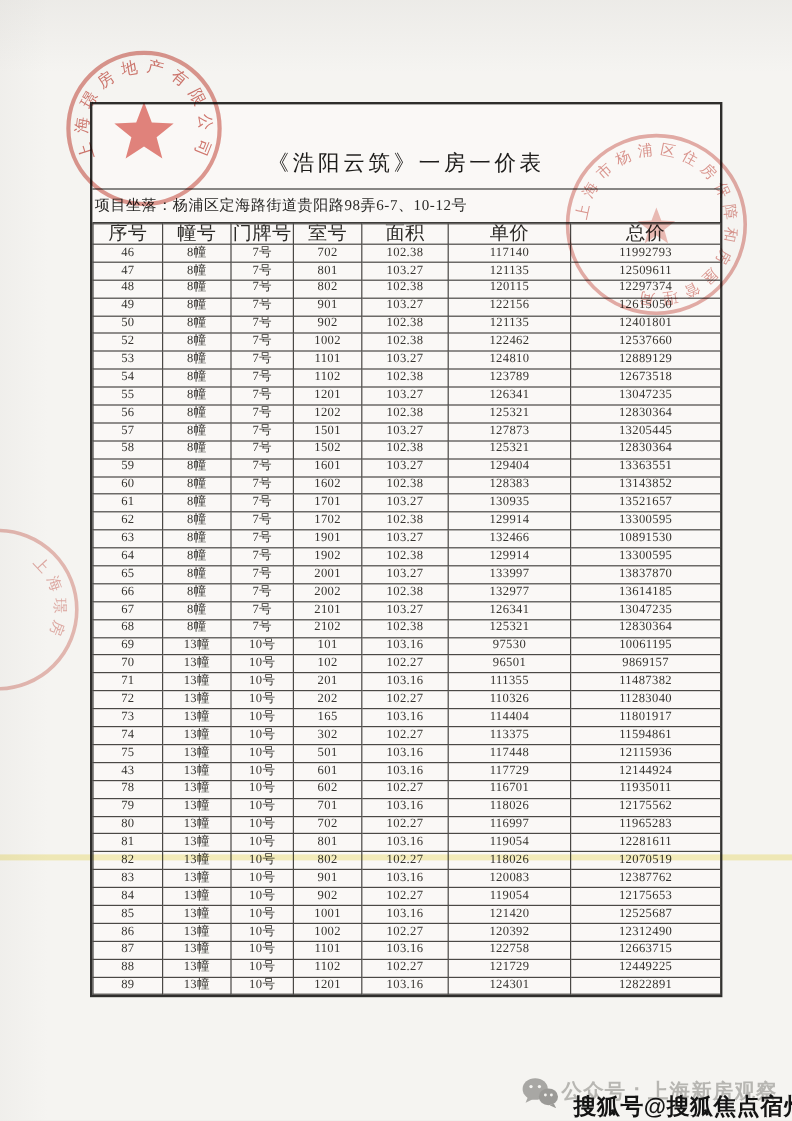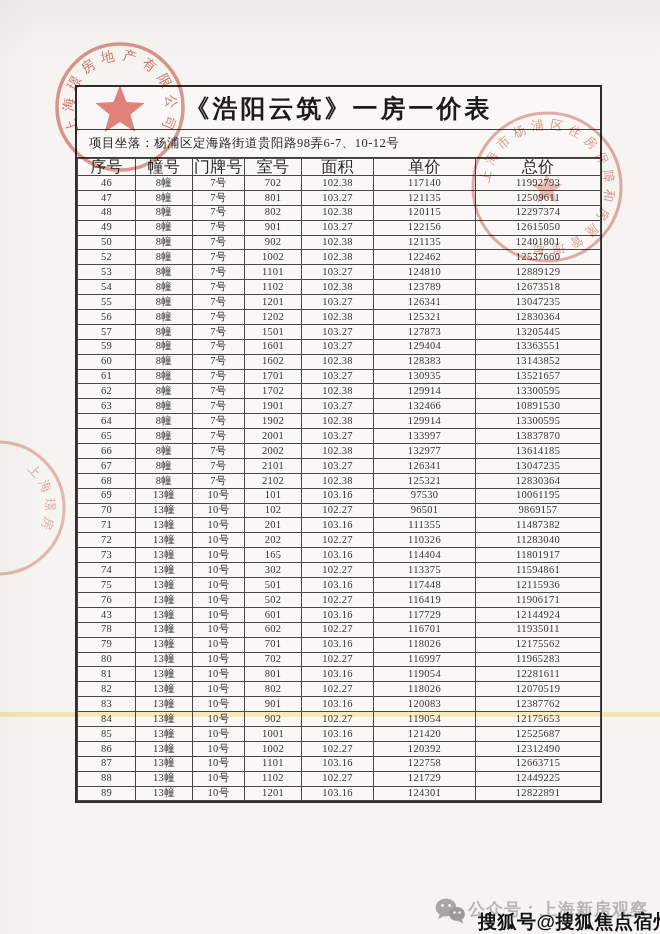--- a/index.html
+++ b/index.html
@@ -14,26 +14,27 @@
     background:linear-gradient(180deg, rgba(210,208,204,0.25) 0, rgba(255,255,255,0) 60px),
                linear-gradient(90deg, rgba(215,213,209,0.18) 0, rgba(255,255,255,0) 40px);
     pointer-events:none;
   }
   .doc{
     position:absolute;left:75px;top:85px;width:523px;
     border:2px solid #2e2d2b;background:rgba(253,252,250,0.55);
   }
   .title-row{
     height:42px;display:flex;align-items:center;justify-content:center;
-    font-size:25px;font-weight:bold;letter-spacing:3px;color:#1d1c1a;
+    font-size:18px;font-weight:normal;letter-spacing:3px;color:#1d1c1a;
     border-bottom:1px solid #3d3c39;
+    margin-top:28px;
   }
   .loc-row{
     height:27px;display:flex;align-items:center;
-    font-size:12.5px;color:#2a2927;padding-left:12px;letter-spacing:0.5px;
+    font-size:12.5px;color:#2a2927;padding-left:2px;letter-spacing:0.5px;
     border-bottom:1px solid #3d3c39;white-space:nowrap;
   }
   table.grid{border-collapse:collapse;width:100%;table-layout:fixed;}
   .grid th,.grid td{
     border:1px solid #4a4845;padding:0;height:13.9px;line-height:1;
     text-align:center;vertical-align:middle;overflow:hidden;
     font-size:10.5px;font-weight:normal;color:#35332f;letter-spacing:0.3px;
   }
   .grid th{font-size:16px;color:#2c2a27;}
   .stamp{position:absolute;pointer-events:none;mix-blend-mode:multiply;}
@@ -181,20 +182,29 @@
           <tr>
             <td>57</td>
             <td>8幢</td>
             <td>7号</td>
             <td>1501</td>
             <td>103.27</td>
             <td>127873</td>
             <td>13205445</td>
           </tr>
           <tr>
+            <td>58</td>
+            <td>8幢</td>
+            <td>7号</td>
+            <td>1502</td>
+            <td>102.38</td>
+            <td>125321</td>
+            <td>12830364</td>
+          </tr>
+          <tr>
             <td>59</td>
             <td>8幢</td>
             <td>7号</td>
             <td>1601</td>
             <td>103.27</td>
             <td>129404</td>
             <td>13363551</td>
           </tr>
           <tr>
             <td>60</td>
@@ -332,29 +342,20 @@
             <td>11594861</td>
           </tr>
           <tr>
             <td>75</td>
             <td>13幢</td>
             <td>10号</td>
             <td>501</td>
             <td>103.16</td>
             <td>117448</td>
             <td>12115936</td>
-          </tr>
-          <tr>
-            <td>76</td>
-            <td>13幢</td>
-            <td>10号</td>
-            <td>502</td>
-            <td>102.27</td>
-            <td>116419</td>
-            <td>11906171</td>
           </tr>
           <tr>
             <td>43</td>
             <td>13幢</td>
             <td>10号</td>
             <td>601</td>
             <td>103.16</td>
             <td>117729</td>
             <td>12144924</td>
           </tr>

